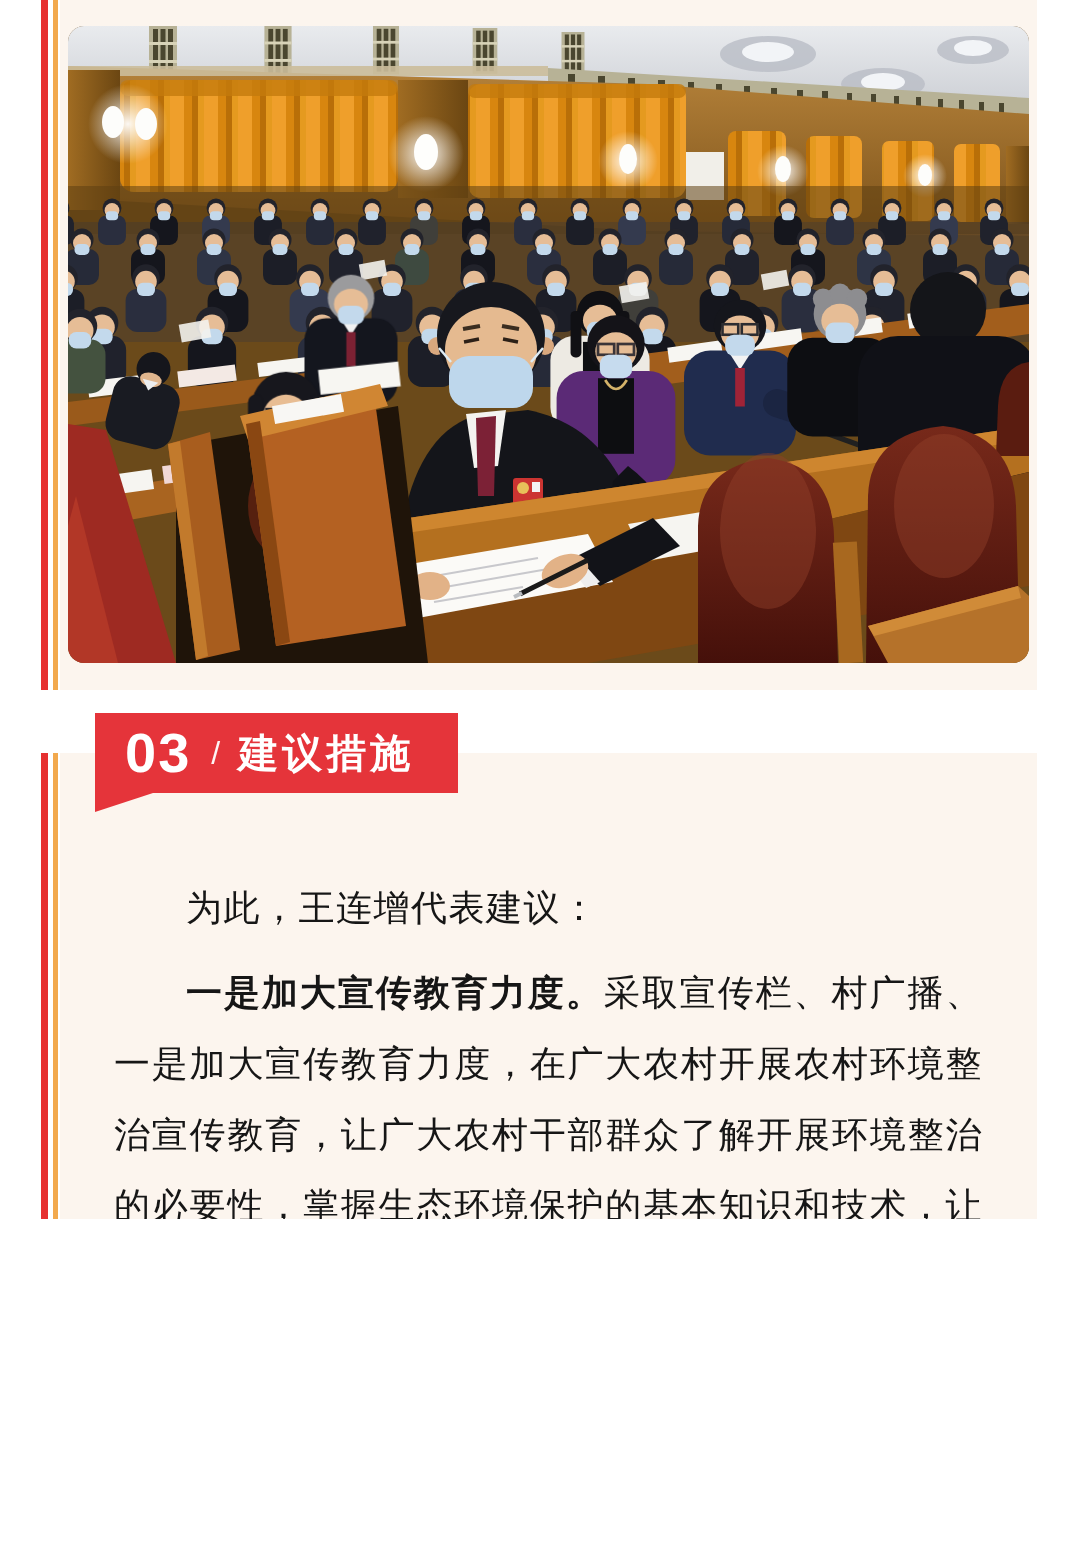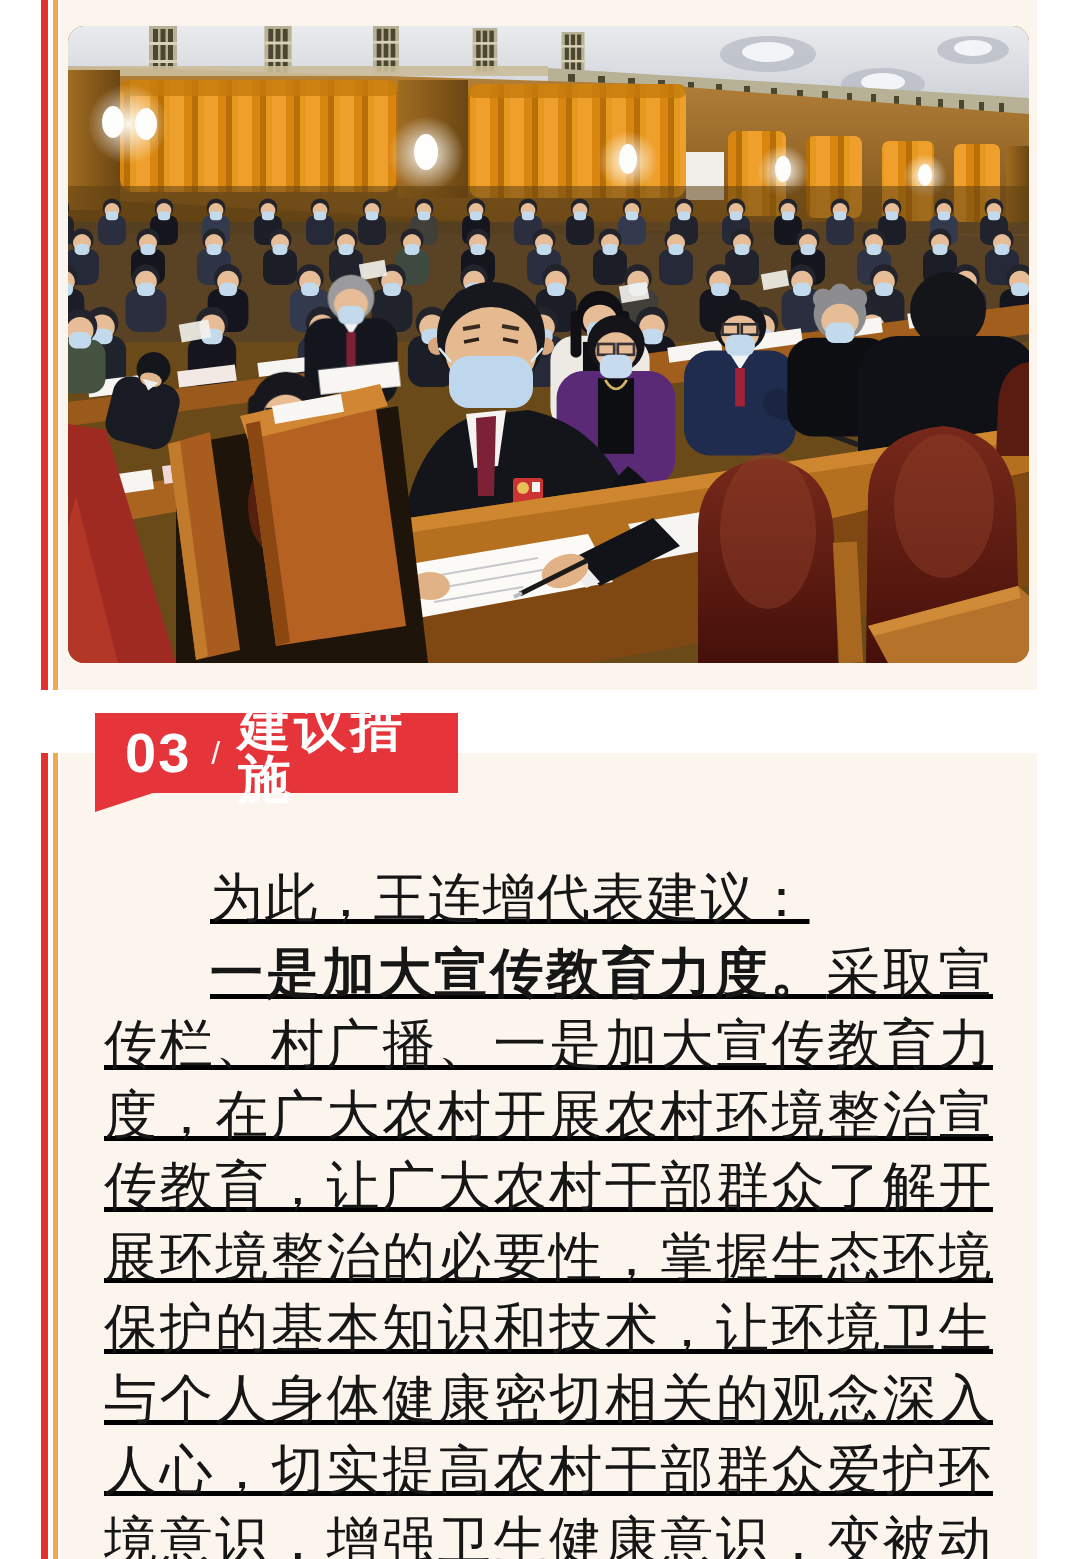--- a/index.html
+++ b/index.html
@@ -1,35 +1,35 @@
 <!DOCTYPE html>
 <html style="--page_bg: #ffffff; --panel_bg: #fcf5ee; --accent_red: #e63030; --accent_orange: #f2a94e; --badge_red: #e5343a; --badge_text: #ffffff; --text_color: #161616;"><head>
 <meta charset="utf-8">
 <style>
   html,body{margin:0;padding:0;}
   body{background:#fff;font-family:"Liberation Sans","DejaVu Sans",sans-serif;}
-  .page{position:relative;width:1080px;height:1559px;background:var(--page_bg,#ffffff);overflow:hidden;text-decoration:underline;}
+  .page{position:relative;width:1080px;height:1219px;background:var(--page_bg,#ffffff);overflow:hidden;}
   .section-row{position:relative;width:1080px;}
   .bar{position:absolute;top:0;bottom:0;}
   .bar-red{left:41px;width:7px;background:var(--accent_red,#e63030);}
   .bar-orange{left:53px;width:5px;background:var(--accent_orange,#f2a94e);}
   .panel{position:relative;margin-left:60px;width:977px;background:var(--panel_bg,#fcf5ee);box-sizing:border-box;}
   .photo-panel{height:690px;padding-top:26px;}
   .photo-frame{margin:0 8px;width:961px;height:637px;border-radius:16px;overflow:hidden;background:#6b4a1a;}
   .photo-frame svg{display:block;}
   .white-gap{height:63px;background:var(--page_bg,#ffffff);}
   .text-panel{height:806px;padding:105px 40px 0 40px;}
   .badge{position:absolute;top:-40px;left:35px;width:363px;height:80px;background:var(--badge_red,#e5343a);
          display:flex;align-items:center;box-sizing:border-box;padding:0 0 0 30px;color:var(--badge_text,#fff);}
   .badge-number{font-size:56px;font-weight:bold;letter-spacing:2px;line-height:1;}
   .badge-sep{font-size:32px;font-weight:400;margin:0 18px 0 20px;opacity:.95;line-height:1;}
-  .badge-title{font-size:52px;font-weight:600;letter-spacing:4px;line-height:1;}
+  .badge-title{font-size:40px;font-weight:600;letter-spacing:4px;line-height:1;}
   .badge-tail{position:absolute;left:0;top:80px;width:0;height:0;
               border-top:19px solid var(--badge_red,#e5343a);border-right:58px solid transparent;}
-  .text-panel p{margin:4px;font-size:53px;line-height:71px;letter-spacing:1.5px;color:var(--text_color,#161616);
+  .text-panel p{margin:14px;font-size:36px;line-height:71px;letter-spacing:1.5px;color:var(--text_color,#161616);
                 text-indent:2em;text-align:justify;text-justify:inter-ideograph;}
   .text-panel p strong{font-weight:bold;}
 </style>
 </head>
 <body>
 
 <div class="page">
 
   <div class="section-row">
     <span class="bar bar-red"></span>

